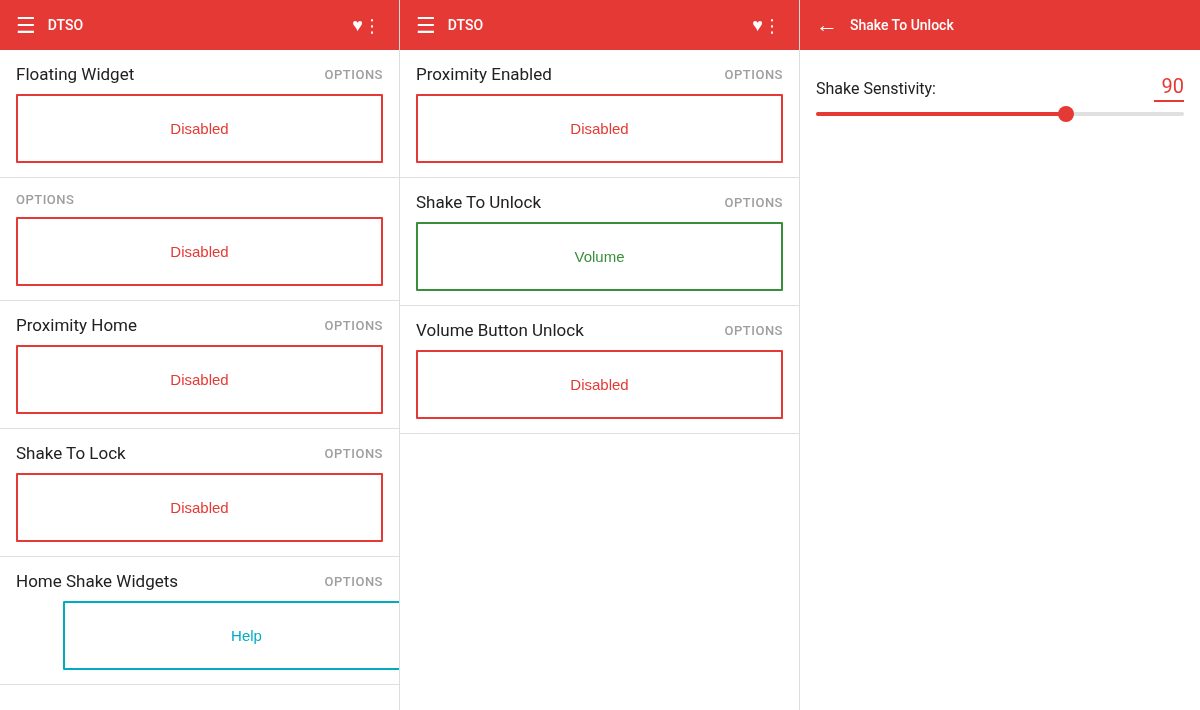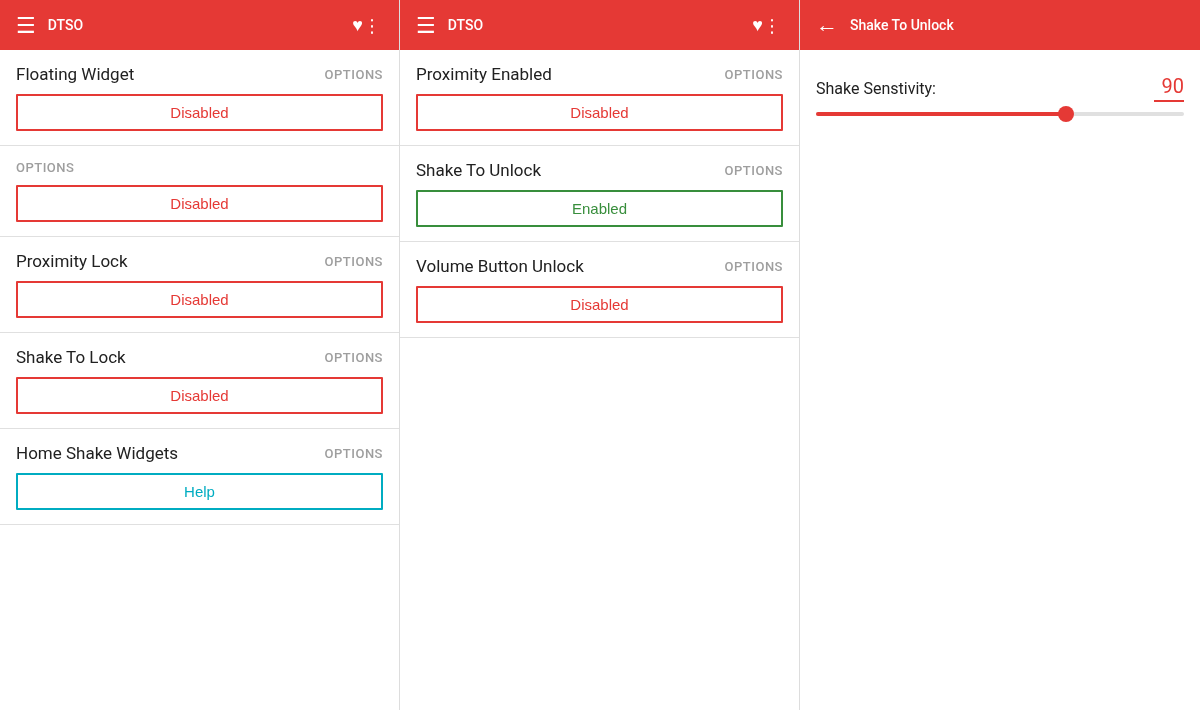--- a/index.html
+++ b/index.html
@@ -24,23 +24,23 @@
     
     .panel-content { flex: 1; overflow-y: auto; padding: 0; }
 
     
     .section-item { padding: 14px 16px 8px 16px; border-bottom: 1px solid #e0e0e0; }
     .section-header { display: flex; justify-content: space-between; align-items: center; margin-bottom: 10px; text-align: center; }
     .section-title { font-size: 17px; color: #212121; font-weight: 400; }
     .section-options { font-size: 13px; color: #9e9e9e; font-weight: 500; letter-spacing: 0.5px; cursor: pointer; }
 
     
-    .status-btn { width: 100%; padding: 8px 0; border: 2px solid #e53935; background: #fff; color: #e53935; font-size: 15px; text-align: center; cursor: pointer; margin-bottom: 6px; border-radius: 1px; }
+    .status-btn { width: 100%; padding: 24px 0; border: 2px solid #e53935; background: #fff; color: #e53935; font-size: 15px; text-align: center; cursor: pointer; margin-bottom: 6px; border-radius: 1px; }
     .status-btn.enabled { border-color: #388e3c; color: #388e3c; }
-    .status-btn.help { border-color: #00acc1; color: #00acc1; }
+    .status-btn.help { border-color: #00acc1; color: #00acc1; margin-left: 47px; }
     .status-btn.disabled { border-color: #e53935; color: #e53935; }
 
     
     .settings-content { padding: 20px 16px; }
     .setting-row { display: flex; align-items: center; justify-content: space-between; margin-bottom: 20px; }
     .setting-label { font-size: 16px; color: #212121; }
     .setting-value { font-size: 20px; color: #e53935; font-weight: 400; min-width: 30px; text-align: right; border-bottom: 2px solid #e53935; padding-bottom: 2px; }
 
     
     .slider-row { margin-top: 4px; }
@@ -73,21 +73,21 @@
 
       <div class="section-item">
         <div class="section-header">
           <span class="section-options">OPTIONS</span>
         </div>
         <button class="status-btn disabled">Disabled</button>
       </div>
 
       <div class="section-item">
         <div class="section-header">
-          <span class="section-title">Proximity Lock</span>
+          <span class="section-title">Proximity Home</span>
           <span class="section-options">OPTIONS</span>
         </div>
         <button class="status-btn disabled">Disabled</button>
       </div>
 
       <div class="section-item">
         <div class="section-header">
           <span class="section-title">Shake To Lock</span>
           <span class="section-options">OPTIONS</span>
         </div>
@@ -120,21 +120,21 @@
           <span class="section-options">OPTIONS</span>
         </div>
         <button class="status-btn disabled">Disabled</button>
       </div>
 
       <div class="section-item">
         <div class="section-header">
           <span class="section-title">Shake To Unlock</span>
           <span class="section-options">OPTIONS</span>
         </div>
-        <button class="status-btn enabled">Enabled</button>
+        <button class="status-btn enabled">Volume</button>
       </div>
 
       <div class="section-item">
         <div class="section-header">
           <span class="section-title">Volume Button Unlock</span>
           <span class="section-options">OPTIONS</span>
         </div>
         <button class="status-btn disabled">Disabled</button>
       </div>
 

